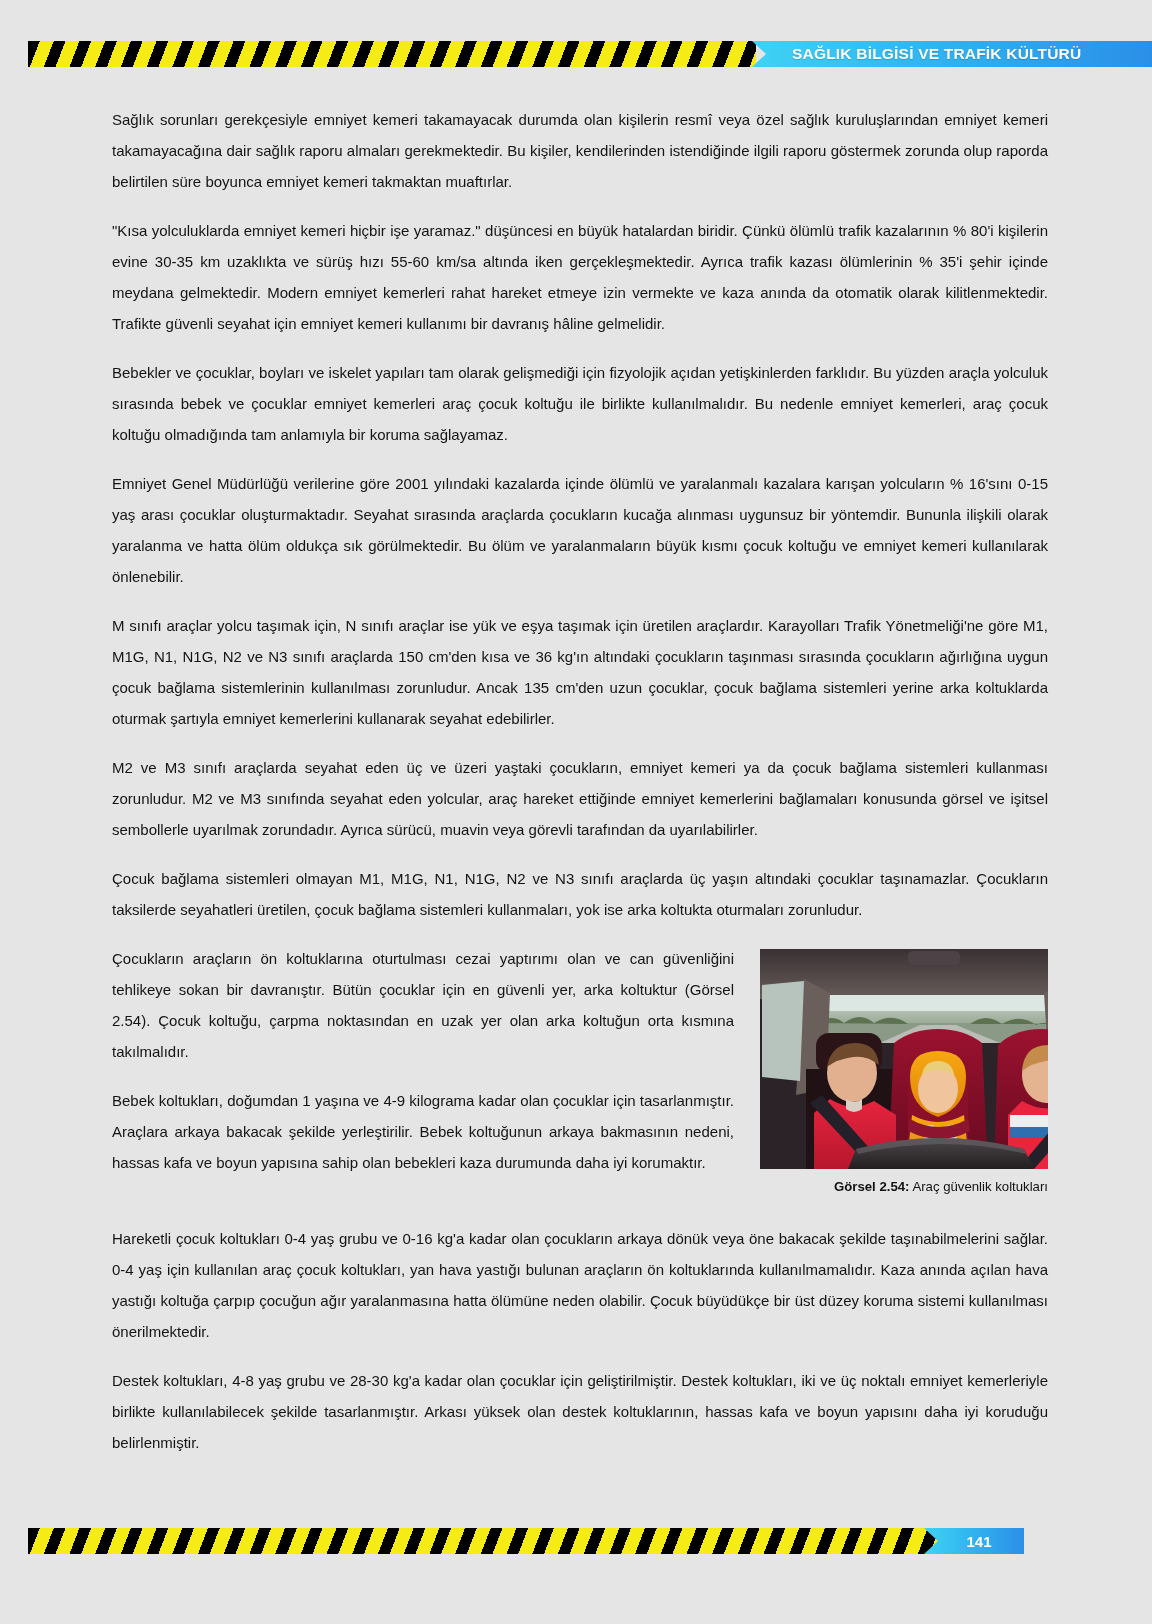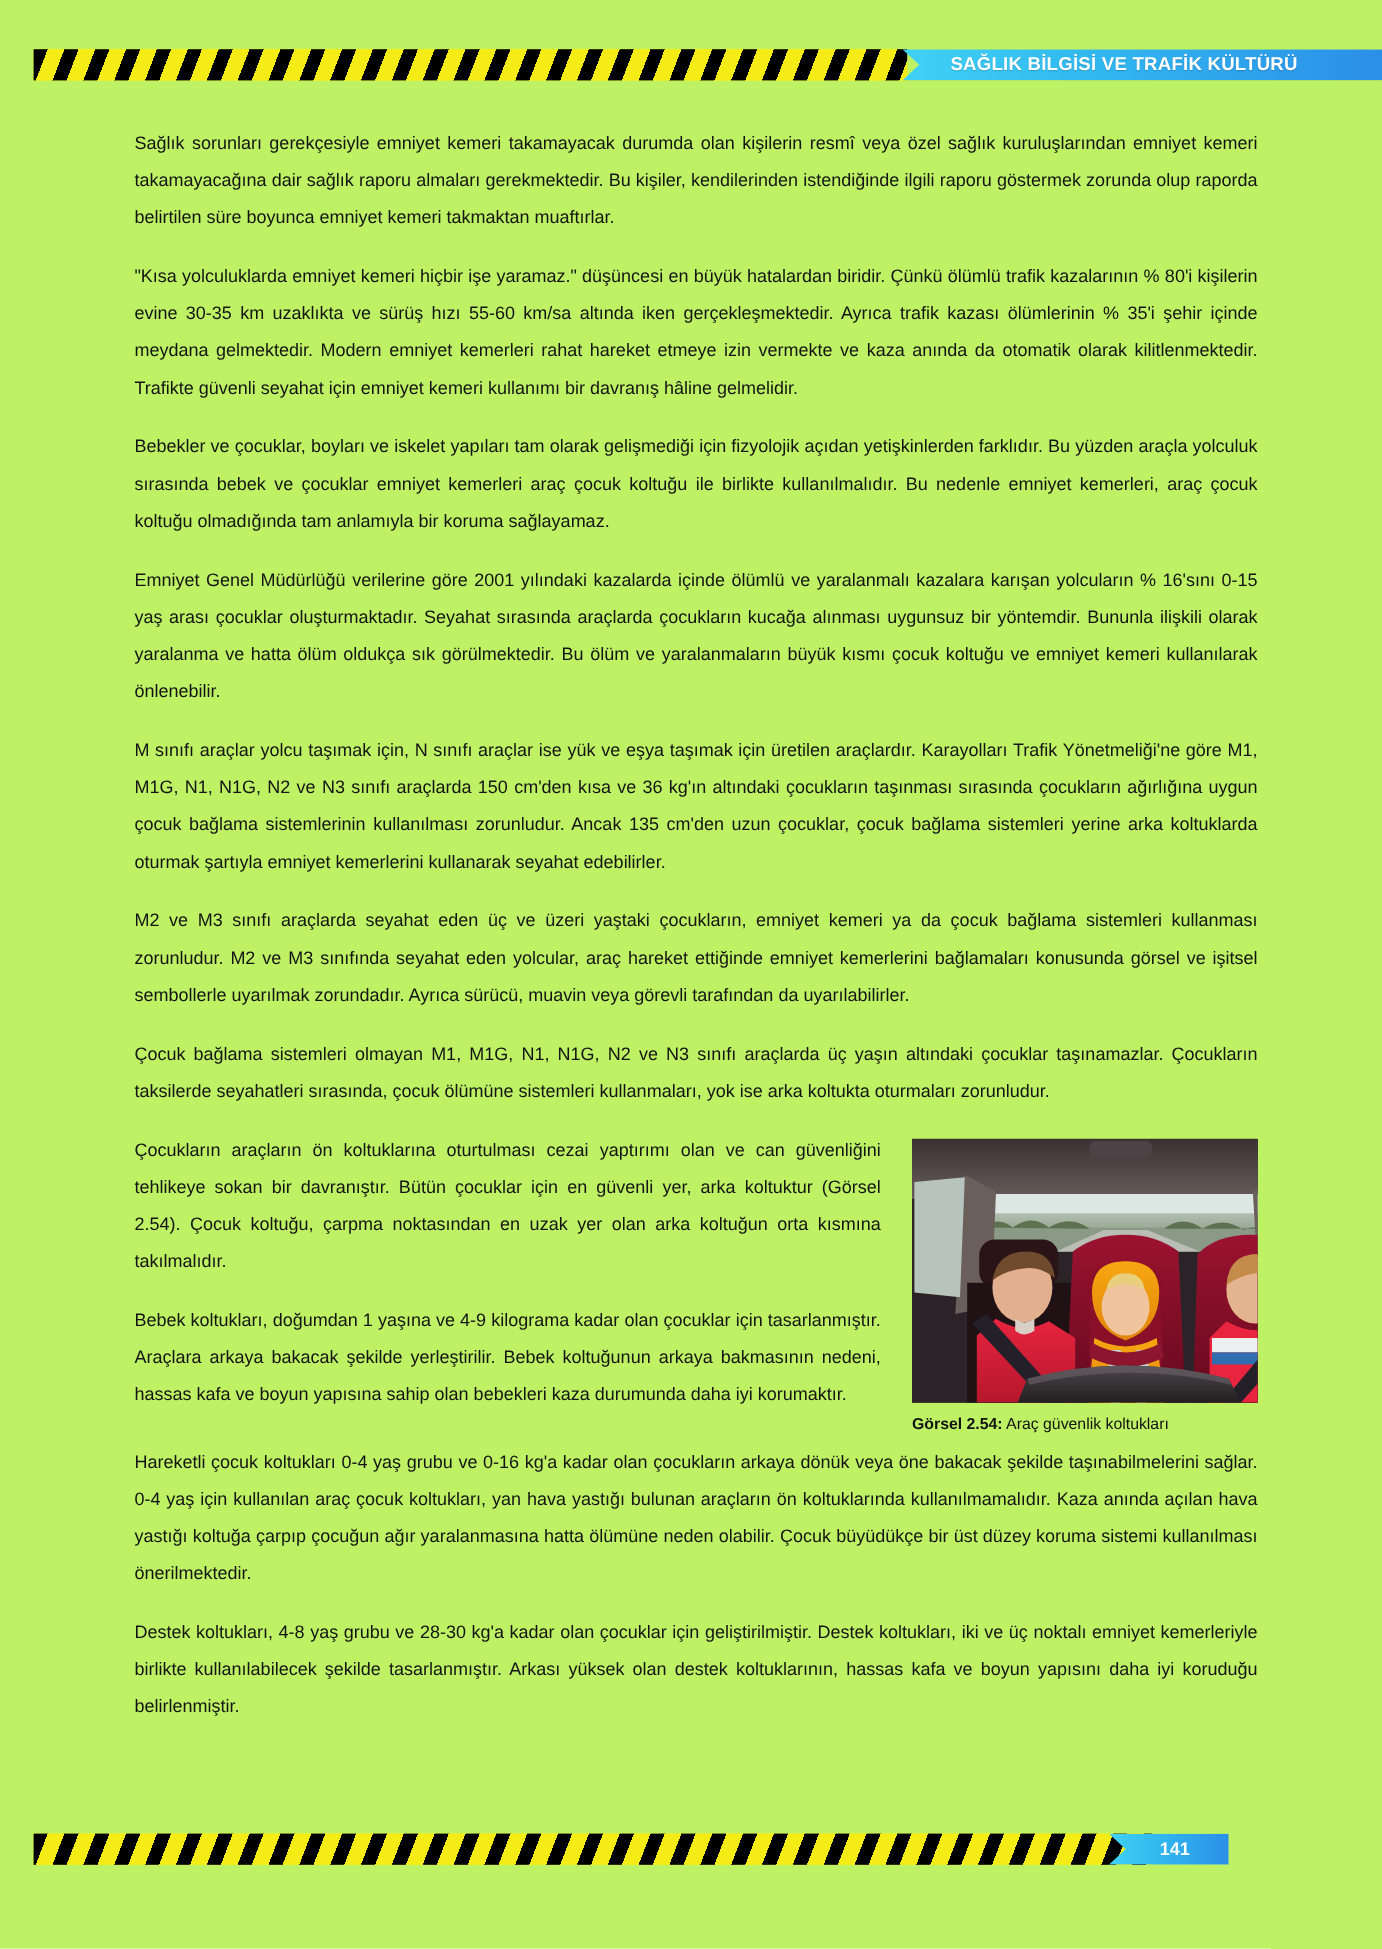--- a/index.html
+++ b/index.html
@@ -9,21 +9,21 @@
     background: #ffffff;
   }
   body {
     font-family: "Liberation Sans", sans-serif;
     color: #1a1a1a;
   }
   .page {
     position: relative;
     width: 1152px;
     height: 1624px;
-    background: #bef264;
+    background: #e5e5e5;
     overflow: hidden;
     box-sizing: border-box;
   }
 
   
   .hazard {
     position: absolute;
     height: 26px;
     background-color: #f4ec14;
     background-image: repeating-linear-gradient(
@@ -104,21 +104,22 @@
     hyphens: manual;
     color: #141414;
   }
   p.body-text:last-child { margin-bottom: 0; }
 
   
   .figure-wrap { overflow: hidden; }
   .figure {
     float: right;
     width: 288px;
-    margin: 6px 0 8px 26px;
+    margin: 6px 0 28px 26px;
+    text-align: right;
   }
   .figure-image {
     width: 352px;
     height: 220px;
     display: block;
     border: 0;
     background: #2a2024;
     overflow: hidden;
     position: relative;
   }
@@ -147,21 +148,21 @@
   </div>
 
   <div class="content">
 
     <p class="body-text">Sağlık sorunları gerekçesiyle emniyet kemeri takamayacak durumda olan kişilerin resmî veya özel sağlık kuruluşlarından emniyet kemeri takamayacağına dair sağlık raporu almaları gerekmektedir. Bu kişiler, kendilerinden istendiğinde ilgili raporu göstermek zorunda olup raporda belirtilen süre boyunca emniyet kemeri takmaktan muaftırlar.</p>
     <p class="body-text">"Kısa yolculuklarda emniyet kemeri hiçbir işe yaramaz." düşüncesi en büyük hatalardan biridir. Çünkü ölümlü trafik kazalarının % 80'i kişilerin evine 30-35 km uzaklıkta ve sürüş hızı 55-60 km/sa altında iken gerçekleşmektedir. Ayrıca trafik kazası ölümlerinin % 35'i şehir içinde meydana gelmektedir. Modern emniyet kemerleri rahat hareket etmeye izin vermekte ve kaza anında da otomatik olarak kilitlenmektedir. Trafikte güvenli seyahat için emniyet kemeri kullanımı bir davranış hâline gelmelidir.</p>
     <p class="body-text">Bebekler ve çocuklar, boyları ve iskelet yapıları tam olarak gelişmediği için fizyolojik açıdan yetişkinlerden farklıdır. Bu yüzden araçla yolculuk sırasında bebek ve çocuklar emniyet kemerleri araç çocuk koltuğu ile birlikte kullanılmalıdır. Bu nedenle emniyet kemerleri, araç çocuk koltuğu olmadığında tam anlamıyla bir koruma sağlayamaz.</p>
     <p class="body-text">Emniyet Genel Müdürlüğü verilerine göre 2001 yılındaki kazalarda içinde ölümlü ve yaralanmalı kazalara karışan yolcuların % 16'sını 0-15 yaş arası çocuklar oluşturmaktadır. Seyahat sırasında araçlarda çocukların kucağa alınması uygunsuz bir yöntemdir. Bununla ilişkili olarak yaralanma ve hatta ölüm oldukça sık görülmektedir. Bu ölüm ve yaralanmaların büyük kısmı çocuk koltuğu ve emniyet kemeri kullanılarak önlenebilir.</p>
     <p class="body-text">M sınıfı araçlar yolcu taşımak için, N sınıfı araçlar ise yük ve eşya taşımak için üretilen araçlardır. Karayolları Trafik Yönetmeliği'ne göre M1, M1G, N1, N1G, N2 ve N3 sınıfı araçlarda 150 cm'den kısa ve 36 kg'ın altındaki çocukların taşınması sırasında çocukların ağırlığına uygun çocuk bağlama sistemlerinin kullanılması zorunludur. Ancak 135 cm'den uzun çocuklar, çocuk bağlama sistemleri yerine arka koltuklarda oturmak şartıyla emniyet kemerlerini kullanarak seyahat edebilirler.</p>
     <p class="body-text">M2 ve M3 sınıfı araçlarda seyahat eden üç ve üzeri yaştaki çocukların, emniyet kemeri ya da çocuk bağlama sistemleri kullanması zorunludur. M2 ve M3 sınıfında seyahat eden yolcular, araç hareket ettiğinde emniyet kemerlerini bağlamaları konusunda görsel ve işitsel sembollerle uyarılmak zorundadır. Ayrıca sürücü, muavin veya görevli tarafından da uyarılabilirler.</p>
-    <p class="body-text">Çocuk bağlama sistemleri olmayan M1, M1G, N1, N1G, N2 ve N3 sınıfı araçlarda üç yaşın altındaki çocuklar taşınamazlar. Çocukların taksilerde seyahatleri sırasında, çocuk ölümüne sistemleri kullanmaları, yok ise arka koltukta oturmaları zorunludur.</p>
+    <p class="body-text">Çocuk bağlama sistemleri olmayan M1, M1G, N1, N1G, N2 ve N3 sınıfı araçlarda üç yaşın altındaki çocuklar taşınamazlar. Çocukların taksilerde seyahatleri üretilen, çocuk bağlama sistemleri kullanmaları, yok ise arka koltukta oturmaları zorunludur.</p>
 
     <div class="figure-wrap">
 
       <figure class="figure">
         <div class="figure-image">
           <svg width="352" height="220" viewBox="0 0 352 220" xmlns="http://www.w3.org/2000/svg" role="img">
             <defs>
               <linearGradient id="roof" x1="0" y1="0" x2="0" y2="1">
                 <stop offset="0" stop-color="#3a3134"></stop>
                 <stop offset="1" stop-color="#6f6460"></stop>

